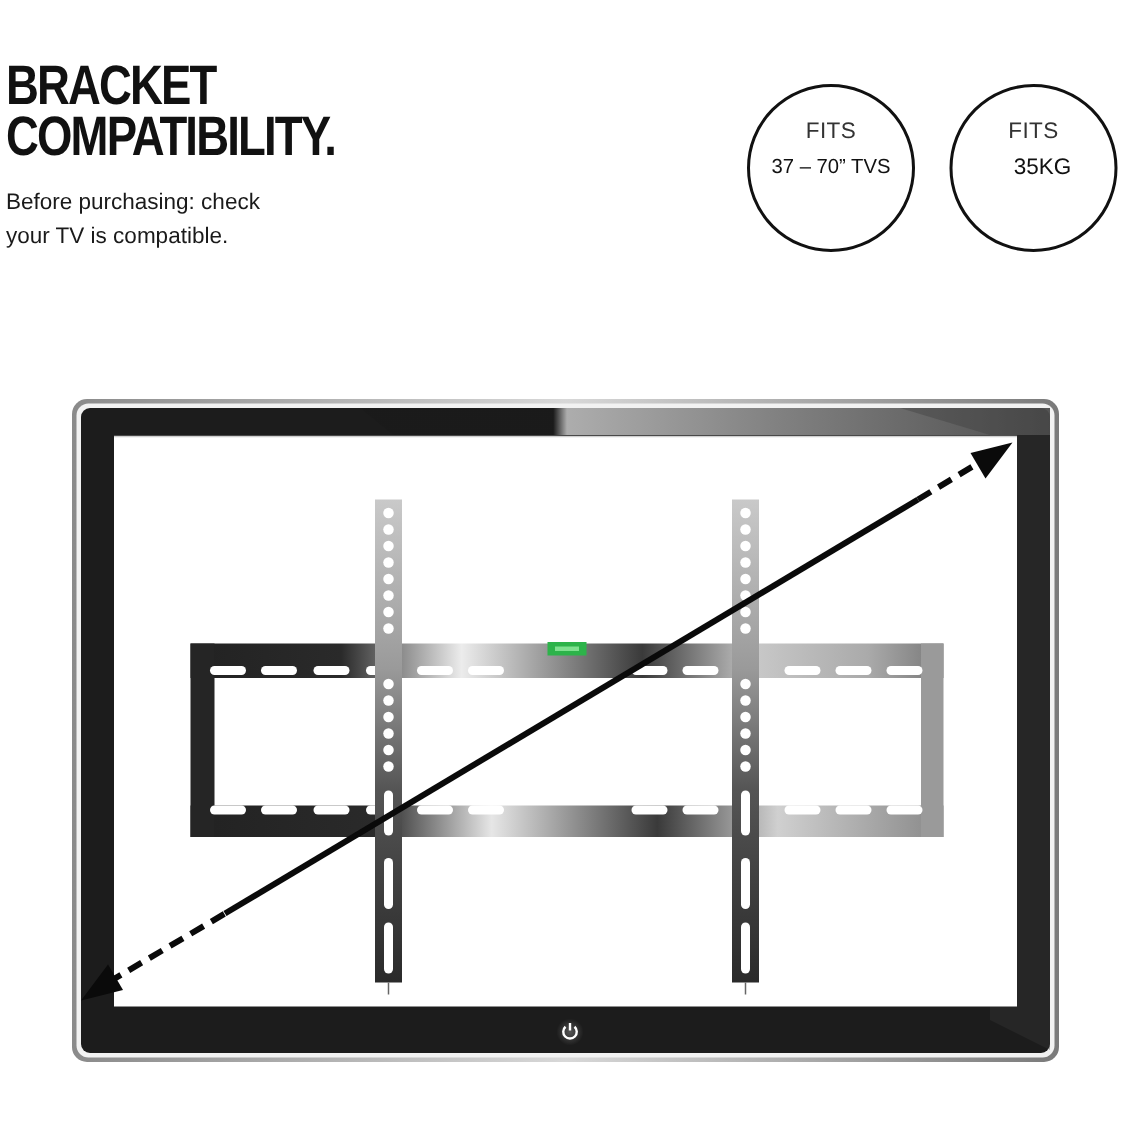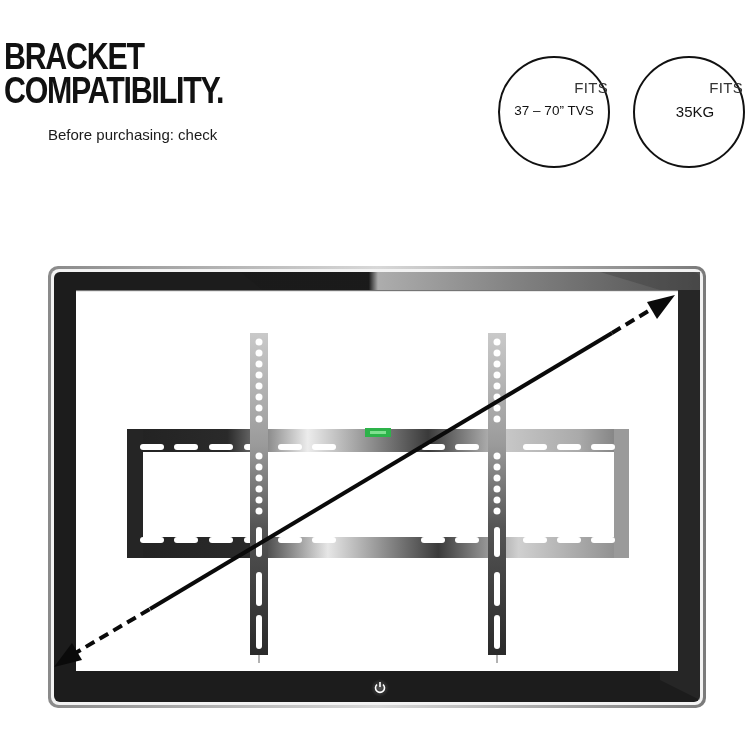--- a/index.html
+++ b/index.html
@@ -1,37 +1,38 @@
 <!DOCTYPE html>
 <html><head>
 <meta charset="utf-8">
 <style>
   html,body{margin:0;padding:0;background:#fff;}
   body{width:750px;height:750px;position:relative;overflow:hidden;font-family:"Liberation Sans",sans-serif;color:#111;}
   .title{position:absolute;left:4px;top:40px;margin:0;font-family:"Liberation Sans",sans-serif;font-weight:700;font-size:37px;line-height:34px;letter-spacing:-1.5px;transform:scaleX(0.82);transform-origin:left top;color:#111;}
   .title span{display:block;}
   .subtitle{position:absolute;left:4px;top:123px;font-size:15px;line-height:23px;color:#1a1a1a;margin:0;}
-  .subtitle span{display:block;margin-left:44px;}
+  .subtitle span{display:block;}
   .badge{position:absolute;top:56px;width:112px;height:112px;border:2px solid #111;border-radius:50%;box-sizing:border-box;text-align:center;}
-  .badge .lbl{position:absolute;left:0;right:0;top:21px;font-size:15px;color:#333;letter-spacing:0.3px;text-align:right;}
+  .badge .lbl{position:absolute;left:0;right:0;top:21px;font-size:15px;color:#333;letter-spacing:0.3px;}
   .badge .val{position:absolute;left:0;right:0;top:45px;font-size:13.5px;font-weight:400;color:#111;}
   .badge-fits{left:498px;}
   .badge-holds{left:633px;}
   .badge-holds .val{font-size:15px;margin-left:12px;}
   svg.tv{position:absolute;left:0;top:0;}
 </style>
 </head>
 <body>
 
 <h1 class="title">
   <span>BRACKET</span>
   <span>COMPATIBILITY.</span>
 </h1>
 <p class="subtitle">
   <span>Before purchasing: check</span>
+  <span>your TV is compatible.</span>
 </p>
 
 <div class="badge badge-fits">
   <div class="lbl">FITS</div>
   <div class="val">37 – 70” TVS</div>
 </div>
 <div class="badge badge-holds">
   <div class="lbl">FITS</div>
   <div class="val">35KG</div>
 </div>

